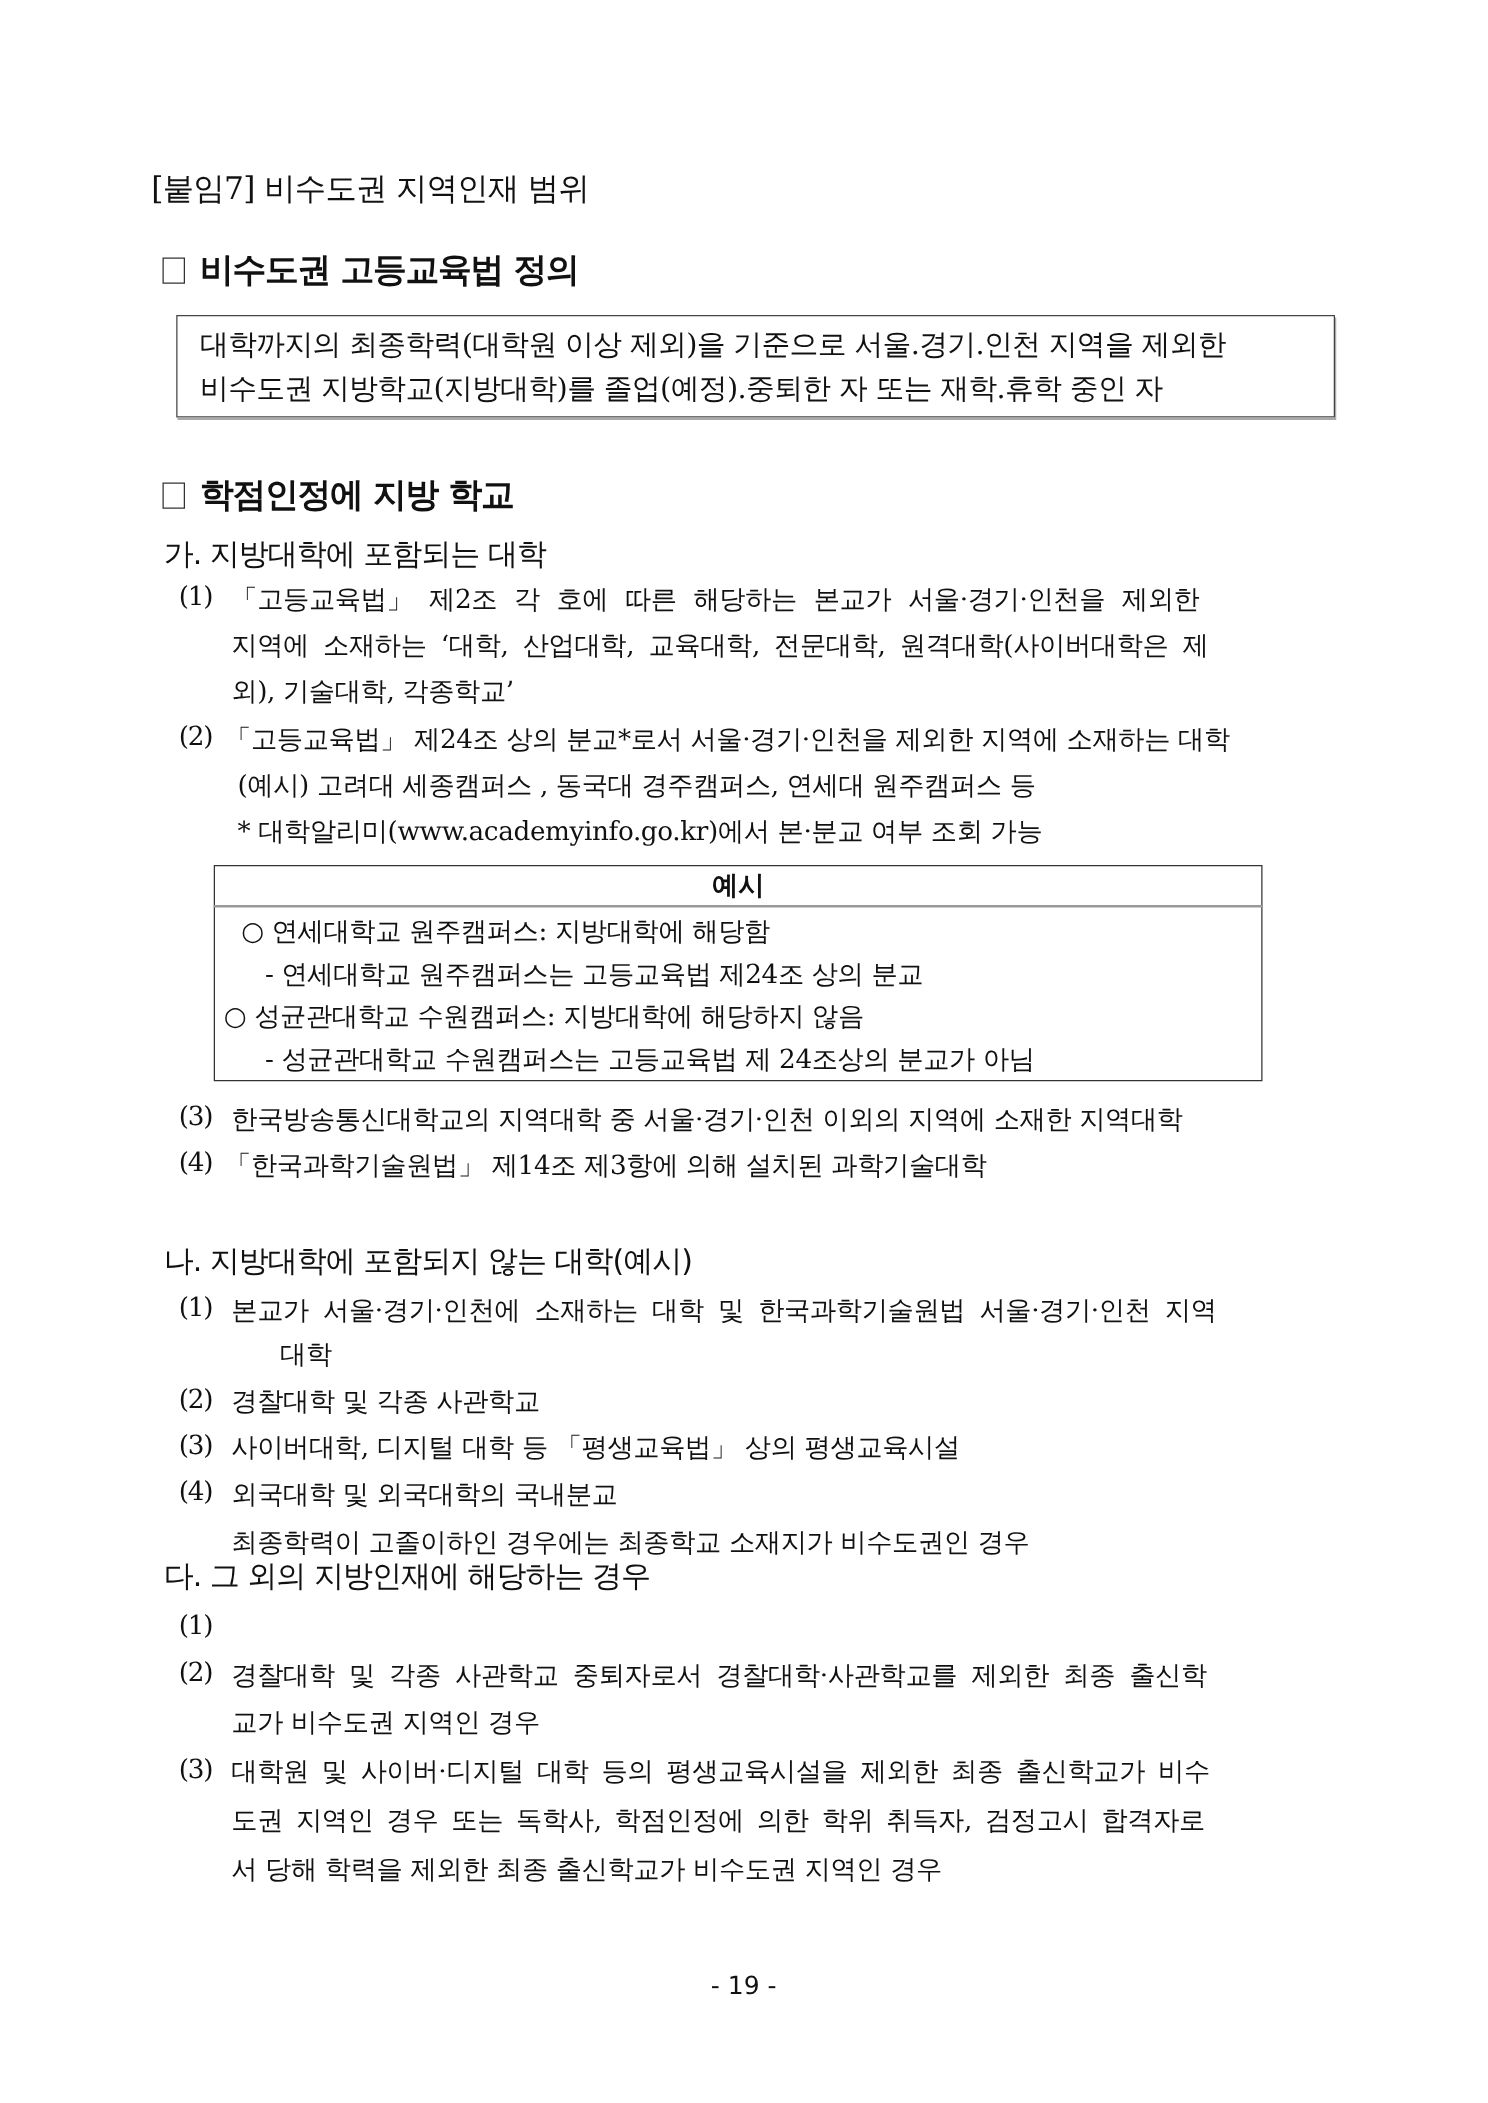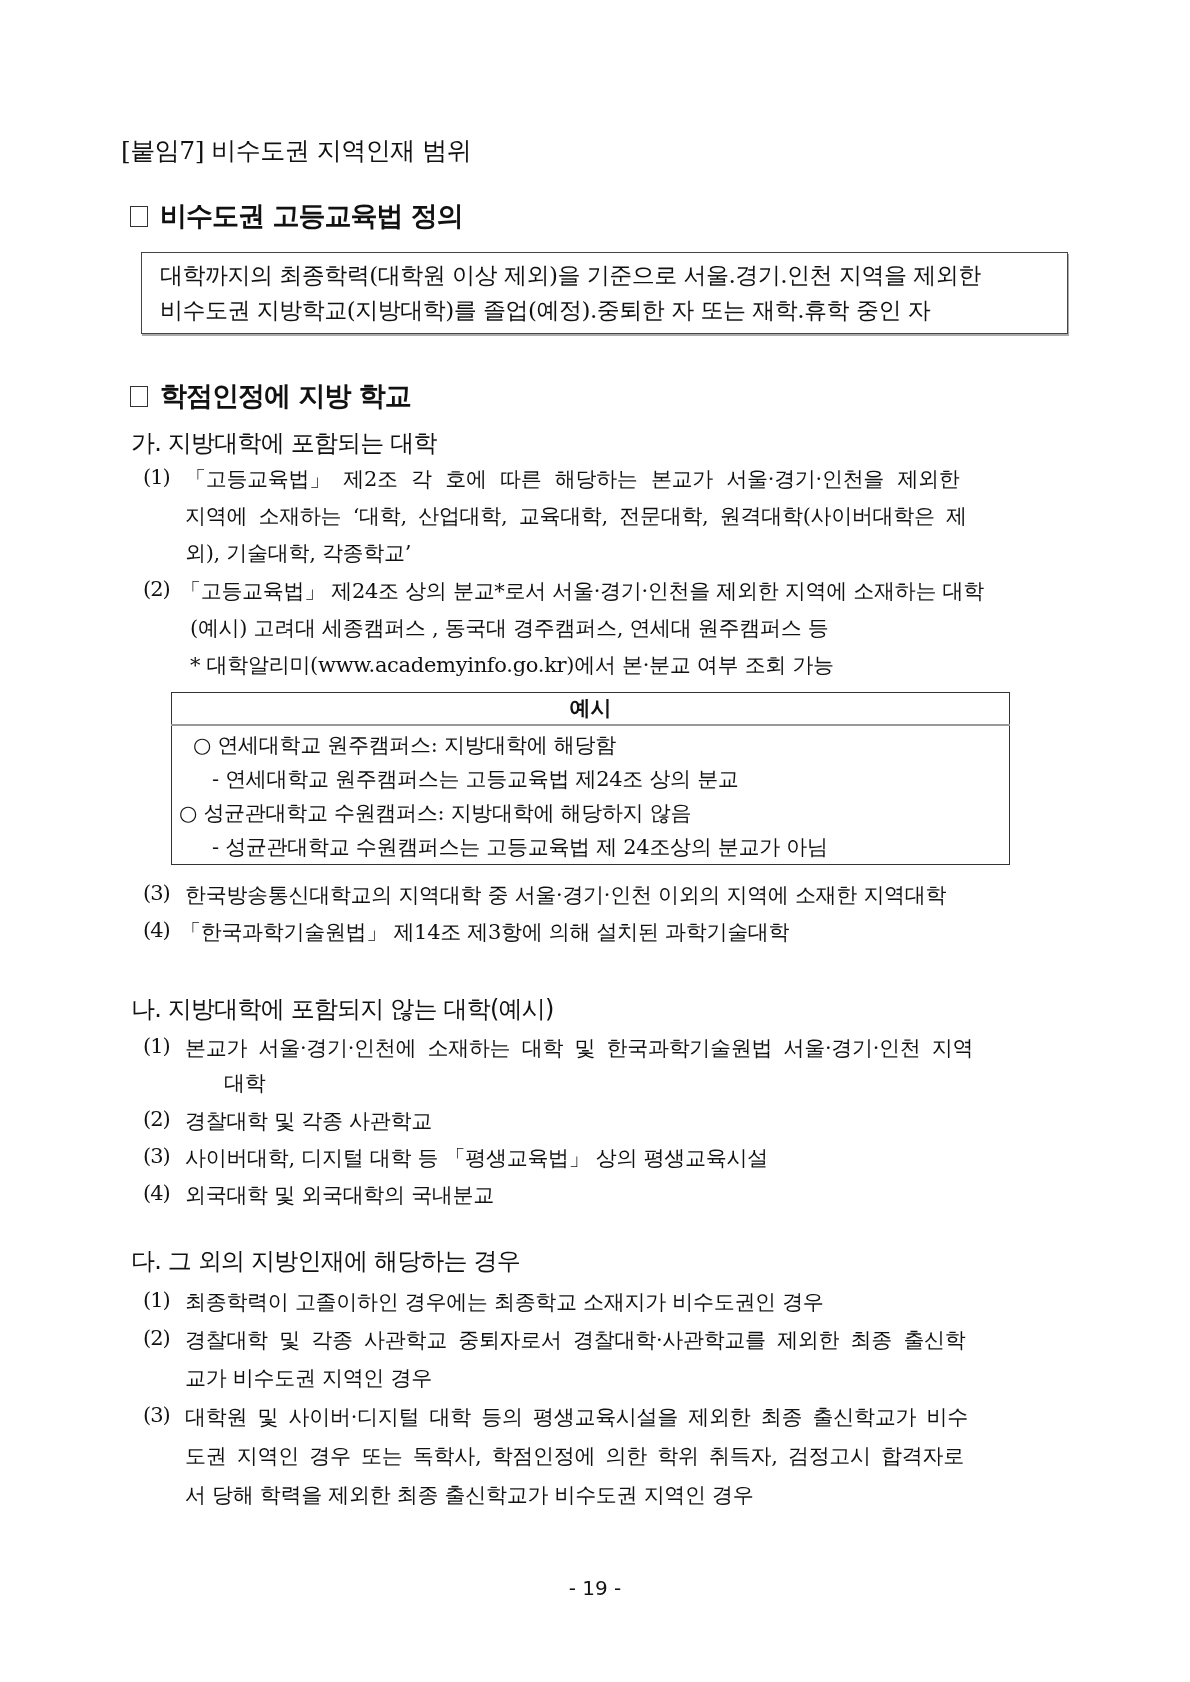--- a/index.html
+++ b/index.html
@@ -73,21 +73,21 @@
 <div class="abs item" style="left:185px; top:1069px;margin-left:39px;">대학</div>
 <div class="abs num" style="left:143px; top:1107px;">(2)</div>
 <div class="abs item" style="left:185px; top:1107px;">경찰대학 및 각종 사관학교</div>
 <div class="abs num" style="left:143px; top:1144px;">(3)</div>
 <div class="abs item" style="left:185px; top:1144px;">사이버대학, 디지털 대학 등 「평생교육법」 상의 평생교육시설</div>
 <div class="abs num" style="left:143px; top:1181px;">(4)</div>
 <div class="abs item" style="left:185px; top:1181px;">외국대학 및 외국대학의 국내분교</div>
 
 <div class="abs h2" style="top:1245px;">다. 그 외의 지방인재에 해당하는 경우</div>
 <div class="abs num" style="left:143px; top:1288px;">(1)</div>
-<div class="abs item" style="left:185px; top:1288px;">최종학력이 고졸이하인 경우에는 최종학교 소재지가 비수도권인 경우</div>
+<div class="abs item" style="left:185px; top:1220px;">최종학력이 고졸이하인 경우에는 최종학교 소재지가 비수도권인 경우</div>
 <div class="abs num" style="left:143px; top:1326px;">(2)</div>
 <div class="abs item" style="left:185px; top:1326px; word-spacing:5px;">경찰대학 및 각종 사관학교 중퇴자로서 경찰대학·사관학교를 제외한 최종 출신학</div>
 <div class="abs item" style="left:185px; top:1364px;">교가 비수도권 지역인 경우</div>
 <div class="abs num" style="left:143px; top:1403px;">(3)</div>
 <div class="abs item" style="left:185px; top:1403px; word-spacing:4px;">대학원 및 사이버·디지털 대학 등의 평생교육시설을 제외한 최종 출신학교가 비수</div>
 <div class="abs item" style="left:185px; top:1442px; word-spacing:4px;">도권 지역인 경우 또는 독학사, 학점인정에 의한 학위 취득자, 검정고시 합격자로</div>
 <div class="abs item" style="left:185px; top:1481px;">서 당해 학력을 제외한 최종 출신학교가 비수도권 지역인 경우</div>
 
 <div class="abs pagenum">- 19 -</div>
 

